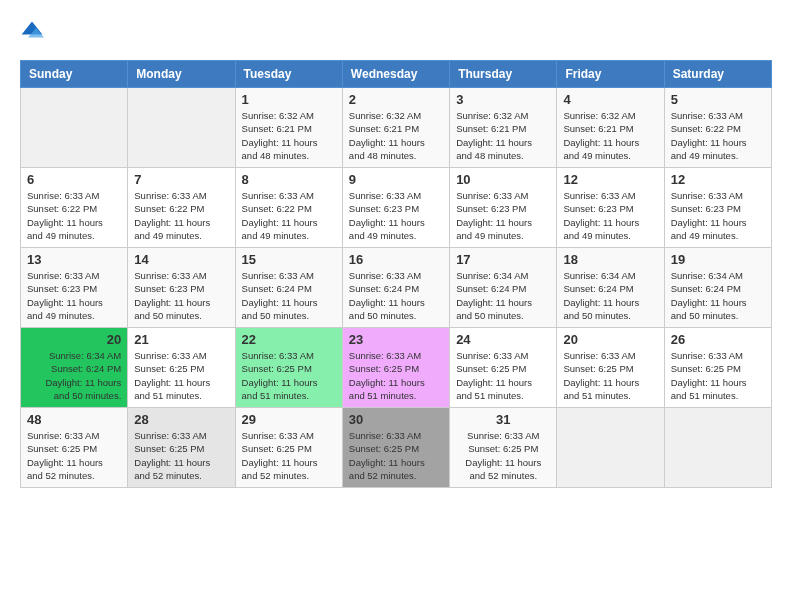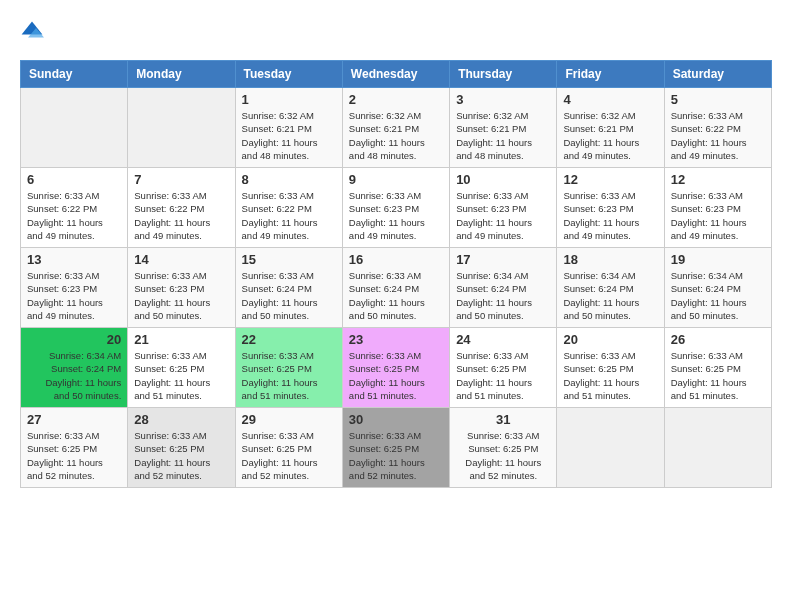--- a/index.html
+++ b/index.html
@@ -308,21 +308,21 @@
         <td style="background: rgb(255, 255, 255);">
           <div class="day-number">26</div>
           <div class="day-info" style="white-space: pre-line;">Sunrise: 6:33 AM
 Sunset: 6:25 PM
 Daylight: 11 hours
 and 51 minutes.</div>
         </td>
       </tr>
       <tr>
         <td style="background: rgb(249, 249, 249);">
-          <div class="day-number">27</div>
+          <div class="day-number">48</div>
           <div class="day-info" style="white-space: pre-line;">Sunrise: 6:33 AM
 Sunset: 6:25 PM
 Daylight: 11 hours
 and 52 minutes.</div>
         </td>
         <td style="background: #e5e5e5;">
           <div class="day-number">28</div>
           <div class="day-info" style="white-space: pre-line;">Sunrise: 6:33 AM
 Sunset: 6:25 PM
 Daylight: 11 hours

